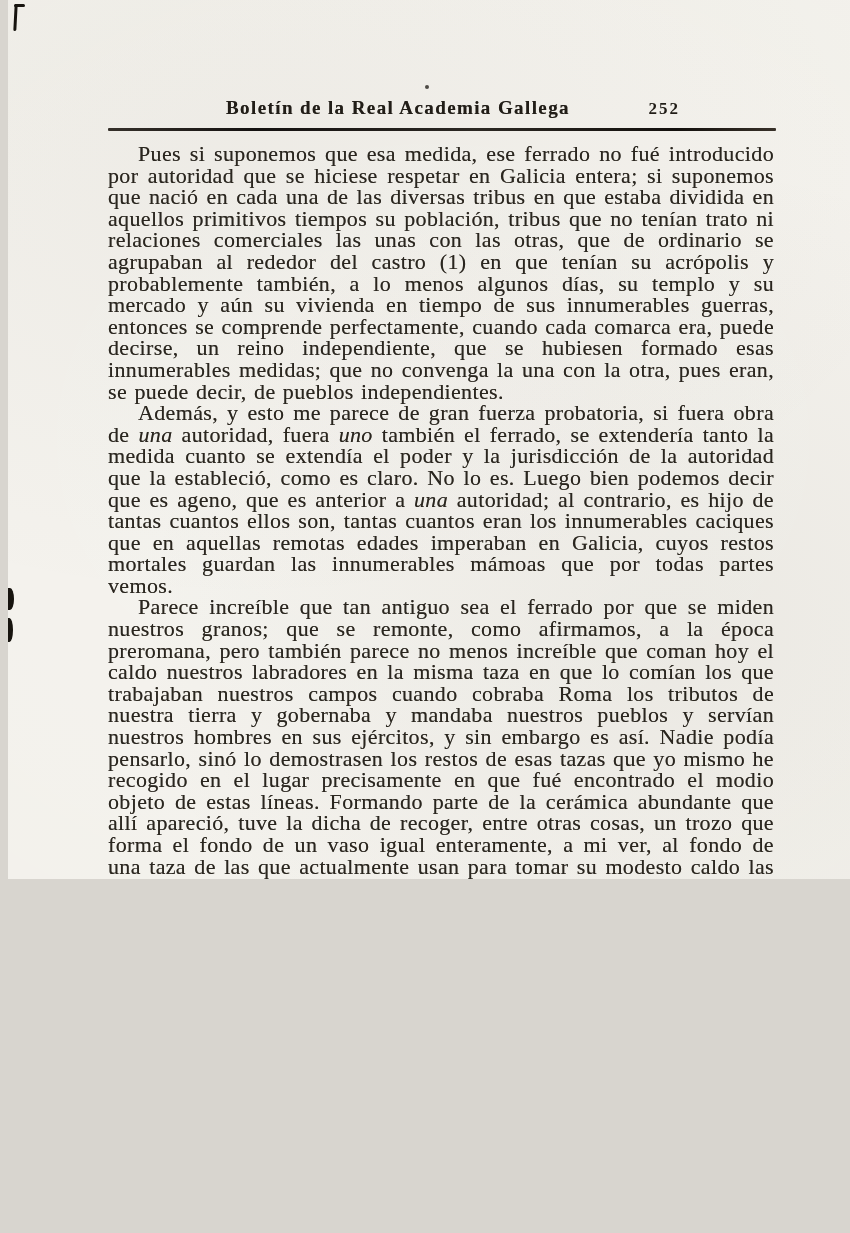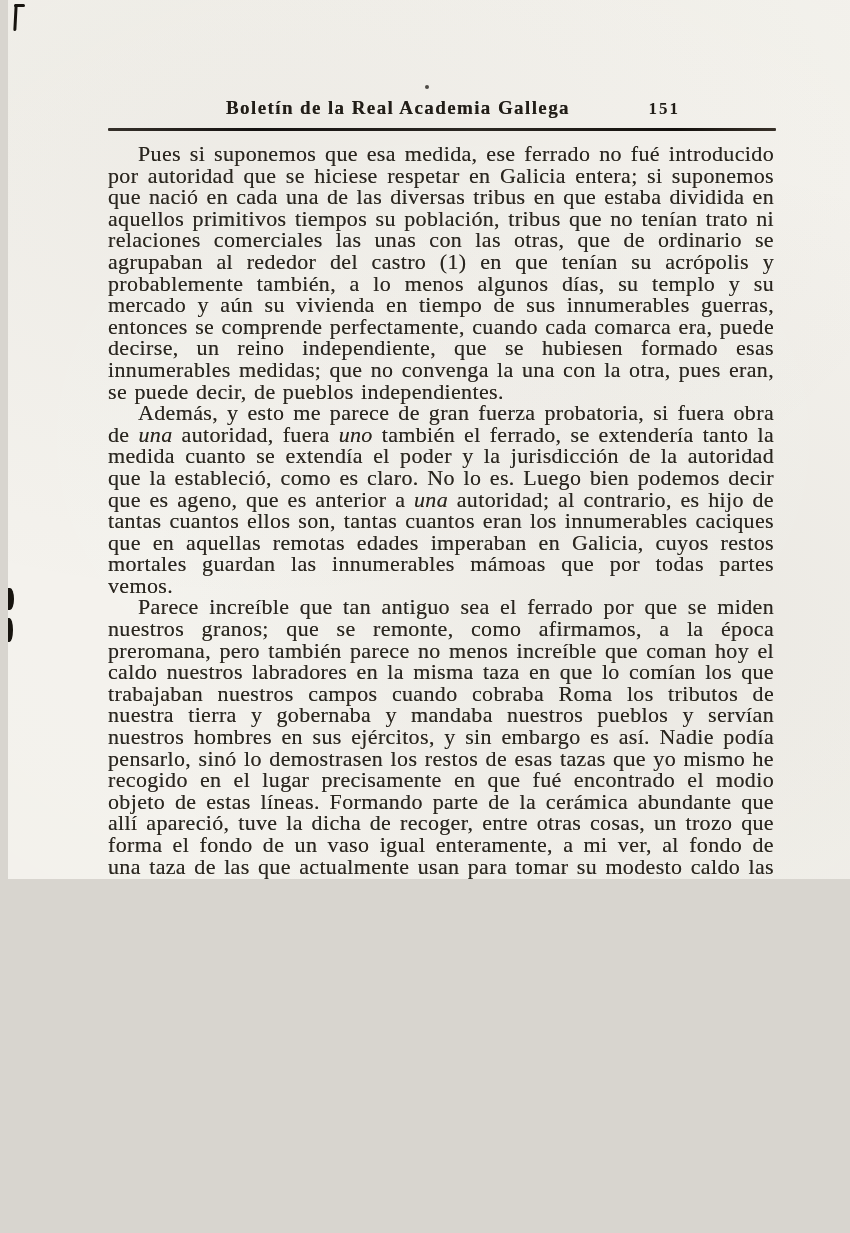--- a/index.html
+++ b/index.html
@@ -119,21 +119,21 @@
   <div class="artifact a-left-blob1"></div>
   <div class="artifact a-left-blob2"></div>
   <div class="artifact a-left-blob3"></div>
   <div class="artifact a-bottom-left"></div>
   <div class="artifact a-right-dash"></div>
   <div class="artifact a-bottom-right"></div>
 
   <div class="header">
     <div class="header-row">
       <span class="title">Boletín de la Real Academia Gallega</span>
-      <span class="page-number">151</span>
+      <span class="page-number">252</span>
     </div>
     <div class="header-rule"></div>
   </div>
 
   <div class="page-body">
       <p class="para"><span>Pues si suponemos que esa medida, ese ferrado no fué introducido por autoridad que se hiciese respetar en Galicia entera; si suponemos que nació en cada una de las diversas tribus en que estaba dividida en aquellos primitivos tiempos su población, tribus que no tenían trato ni relaciones comerciales las unas con las otras, que de ordinario se agrupaban al rededor del castro (1) en que tenían su acrópolis y probablemente también, a lo menos algunos días, su templo y su mercado y aún su vivienda en tiempo de sus innumerables guerras, entonces se comprende perfectamente, cuando cada comarca era, puede decirse, un reino independiente, que se hubiesen formado esas innumerables medidas; que no convenga la una con la otra, pues eran, se puede decir, de pueblos independientes.</span></p>
       <p class="para"><span>Además, y esto me parece de gran fuerza probatoria, si fuera obra de </span><span class="it">una</span><span> autoridad, fuera </span><span class="it">uno</span><span> también el ferrado, se extendería tanto la medida cuanto se extendía el poder y la jurisdicción de la autoridad que la estableció, como es claro. No lo es. Luego bien podemos decir que es ageno, que es anterior a </span><span class="it">una</span><span> autoridad; al contrario, es hijo de tantas cuantos ellos son, tantas cuantos eran los innumerables caciques que en aquellas remotas edades imperaban en Galicia, cuyos restos mortales guardan las innumerables mámoas que por todas partes vemos.</span></p>
       <p class="para"><span>Parece increíble que tan antiguo sea el ferrado por que se miden nuestros granos; que se remonte, como afirmamos, a la época preromana, pero también parece no menos increíble que coman hoy el caldo nuestros labradores en la misma taza en que lo comían los que trabajaban nuestros campos cuando cobraba Roma los tributos de nuestra tierra y gobernaba y mandaba nuestros pueblos y servían nuestros hombres en sus ejércitos, y sin embargo es así. Nadie podía pensarlo, sinó lo demostrasen los restos de esas tazas que yo mismo he recogido en el lugar precisamente en que fué encontrado el modio objeto de estas líneas. Formando parte de la cerámica abundante que allí apareció, tuve la dicha de recoger, entre otras cosas, un trozo que forma el fondo de un vaso igual enteramente, a mi ver, al fondo de una taza de las que actualmente usan para tomar su modesto caldo las gentes de nuestros campos. Pues si la taza en que comen el caldo es la misma de entonces, ¿qué milagro es que sea también la misma la medida porque miden el grano de que hacen el pan con que se sustentan?</span></p>
     </div>
 

